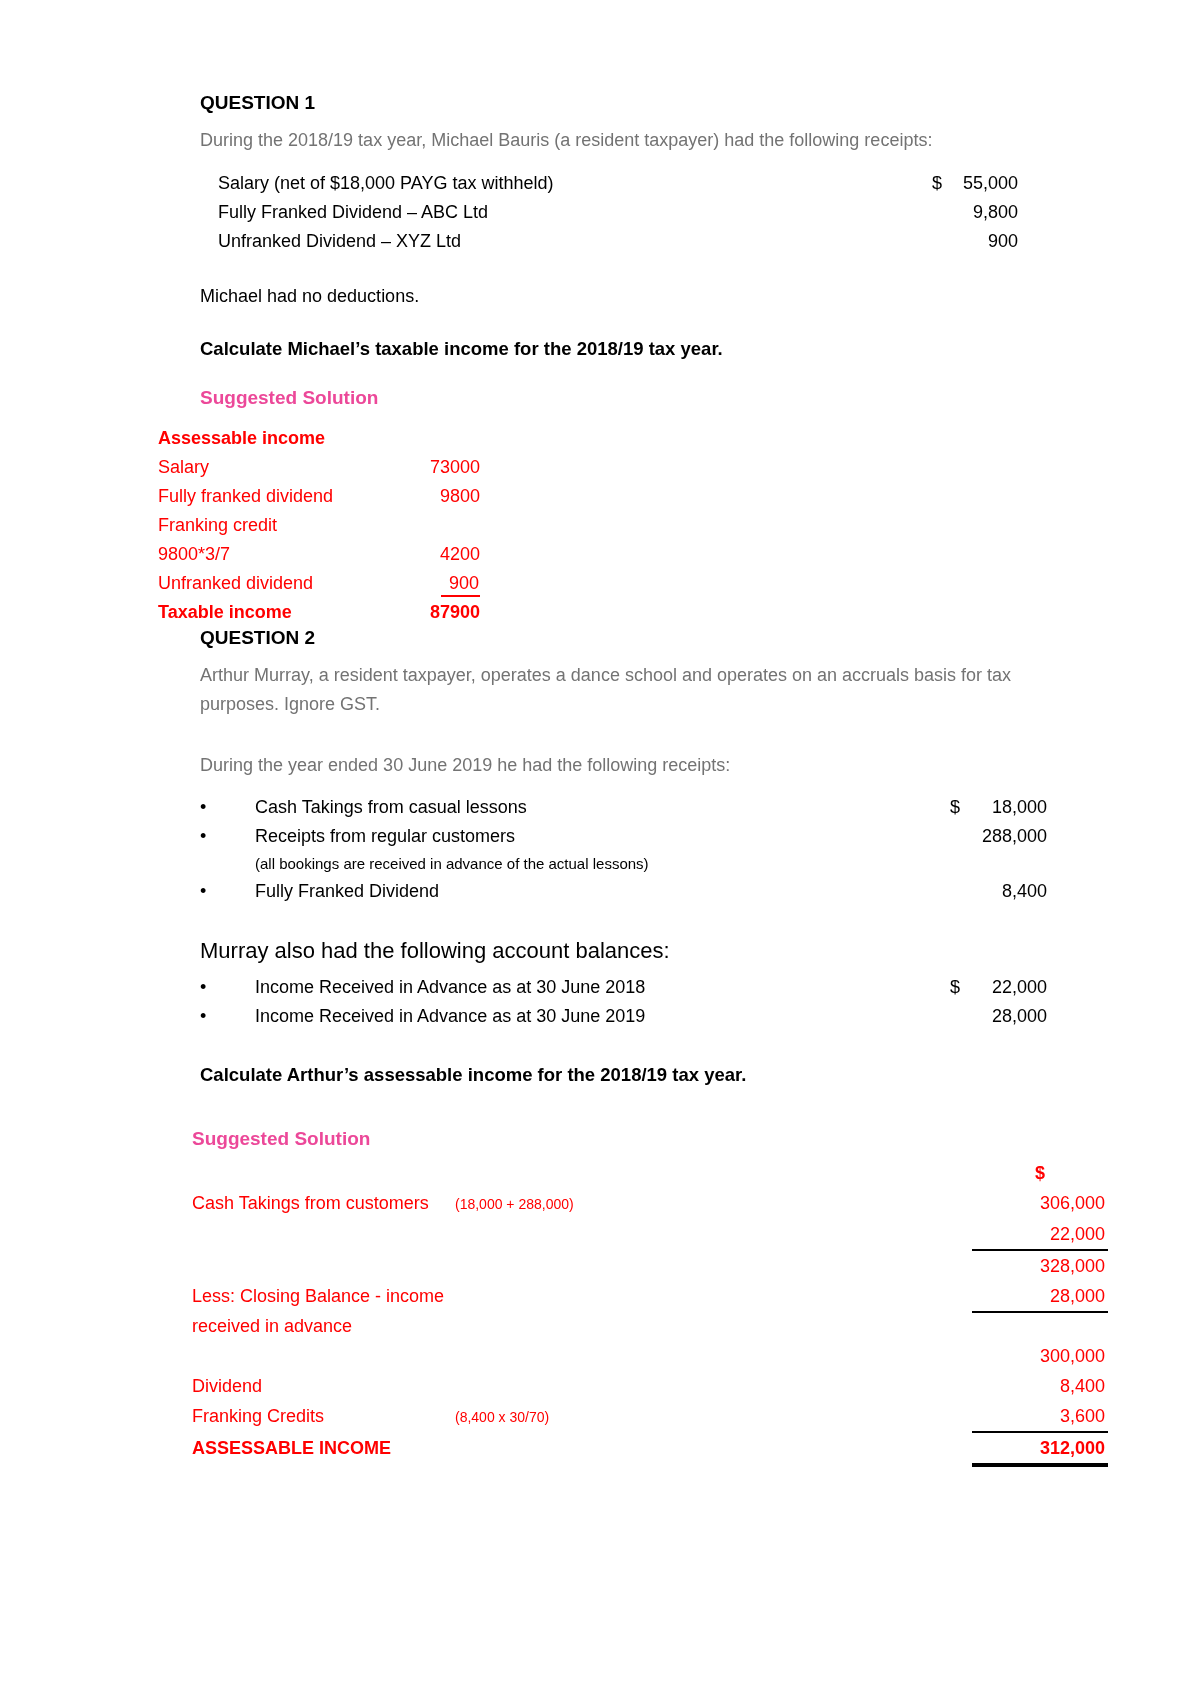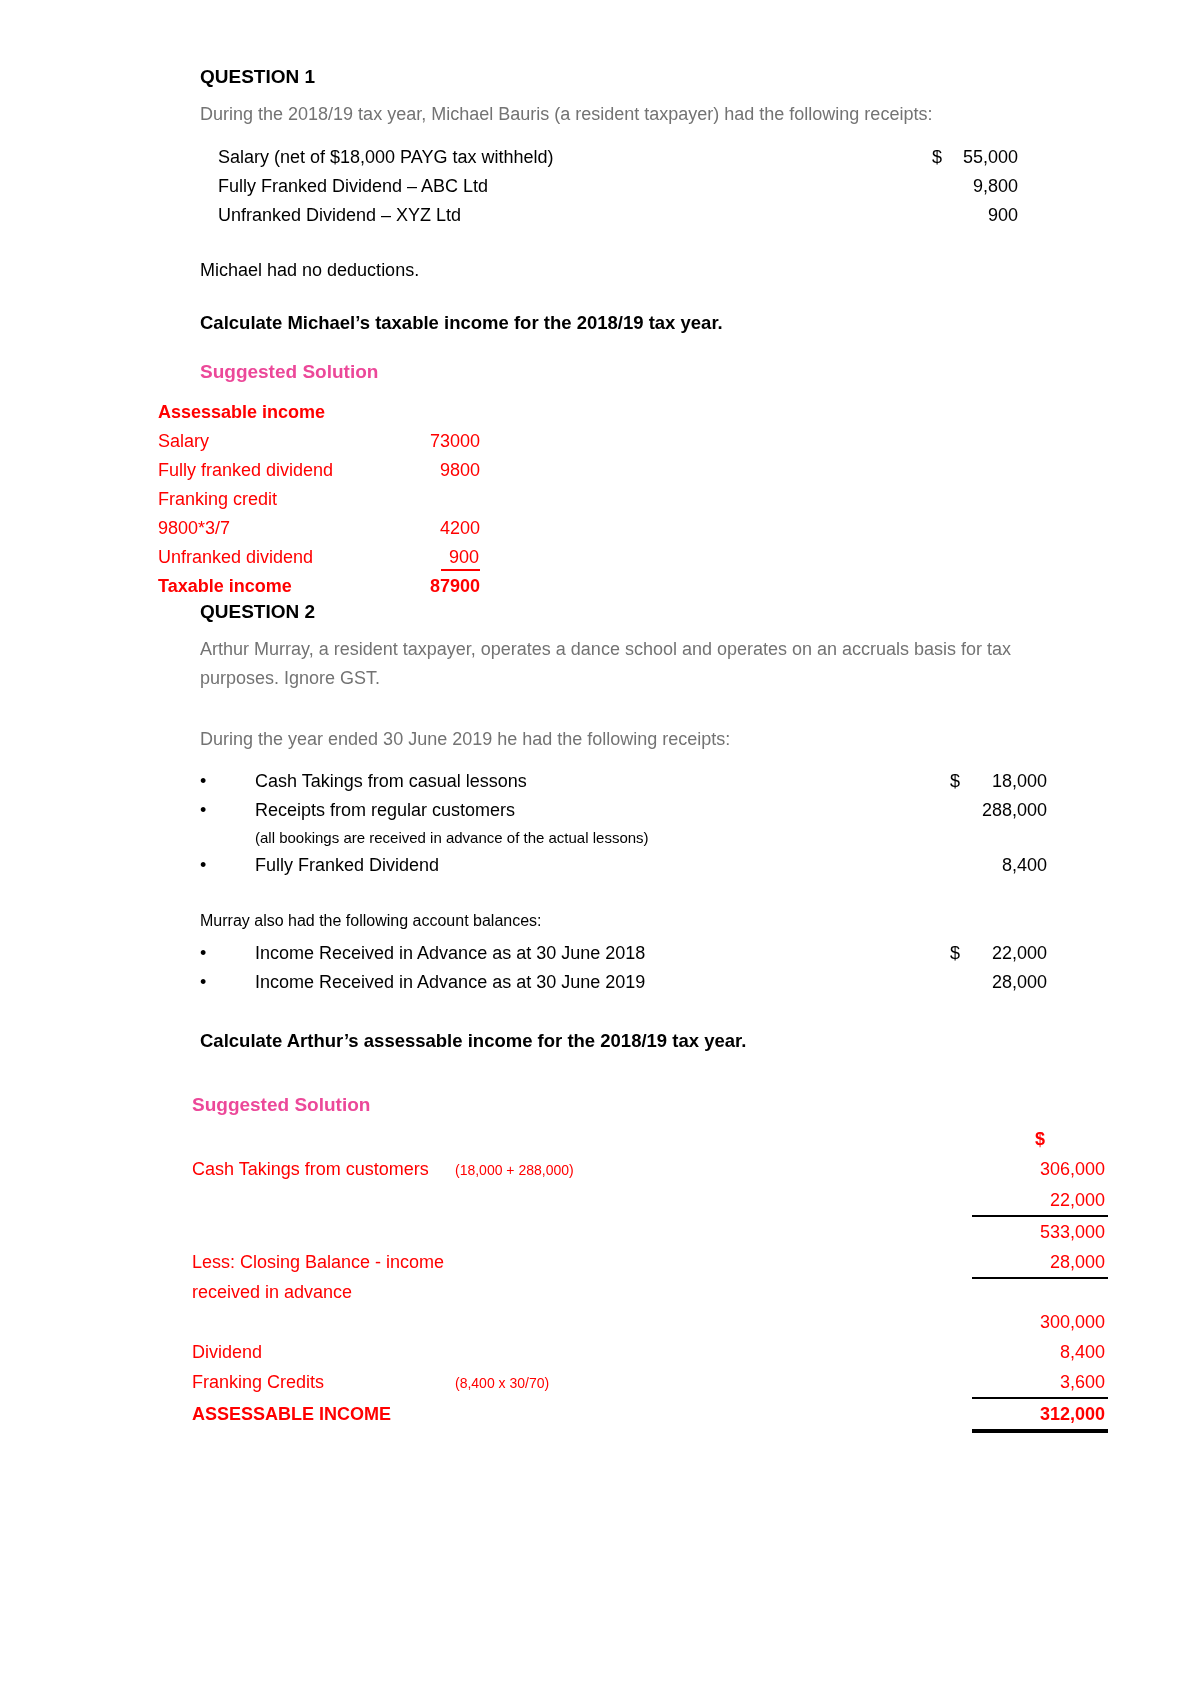--- a/index.html
+++ b/index.html
@@ -11,21 +11,21 @@
     color:#000;
     overflow:hidden;
   }
   .bold{font-weight:bold;}
 
   
   .q-heading{
     margin:0 0 0 200px;
     font-size:19px;font-weight:bold;color:#000;
   }
-  .q1-heading{padding-top:66px;}
+  .q1-heading{padding-top:92px;}
   .para{
     margin:12px 0 0 200px;
     width:845px;
     font-size:18px;line-height:29px;color:#737373;
   }
   .para.justify{text-align:justify;}
 
   
   .q1-list{margin:14px 0 0 218px;width:800px;font-size:18px;line-height:29px;}
   .q1-list .row{display:flex;}
@@ -49,21 +49,21 @@
   .q2-heading{}
 
   .q2-list{margin:13px 0 0 200px;width:847px;font-size:18px;line-height:29px;}
   .q2-list .row{display:flex;}
   .q2-list .bullet{width:55px;}
   .q2-list .lbl{flex:1;}
   .q2-list .val{width:97px;display:flex;justify-content:flex-end;}
   .q2-list .val .cur{margin-right:auto;}
   .q2-list .subnote{font-size:15px;line-height:26px;margin-left:55px;}
 
-  .murray-line{margin:32px 18px 0 200px;font-size:16px;color:#000;}
+  .murray-line{margin:32px 18px 0 200px;font-size:22px;color:#000;}
   .q2-task{margin:33px 0 0 200px;}
   .q2-sol-heading{margin:42px 0 0 192px;}
 
   
   .q2-sol{margin:8px 0 0 192px;width:916px;font-size:18px;line-height:30px;color:#ff0000;}
   .q2-sol .row{display:flex;align-items:baseline;}
   .q2-sol .lbl{width:263px;}
   .q2-sol .formula{flex:1;font-size:14px;}
   .q2-sol .valcell{width:136px;text-align:right;}
   .q2-sol .valcell .num{padding-right:3px;}
@@ -206,21 +206,21 @@
       <span class="formula">(18,000 + 288,000)</span>
       <span class="valcell"><span class="num">306,000</span></span>
     </div>
     <div class="row line-below">
       <span class="formula"></span>
       <span class="valcell"><span class="num">22,000</span></span>
     </div>
     <div class="row">
       <span class="lbl"></span>
       <span class="formula"></span>
-      <span class="valcell"><span class="num">533,000</span></span>
+      <span class="valcell"><span class="num">328,000</span></span>
     </div>
     <div class="row line-below">
       <span class="lbl">Less: Closing Balance - income received in advance</span>
       <span class="formula"></span>
       <span class="valcell"><span class="num">28,000</span></span>
     </div>
     <div class="row">
       <span class="lbl"></span>
       <span class="formula"></span>
       <span class="valcell"><span class="num">300,000</span></span>

